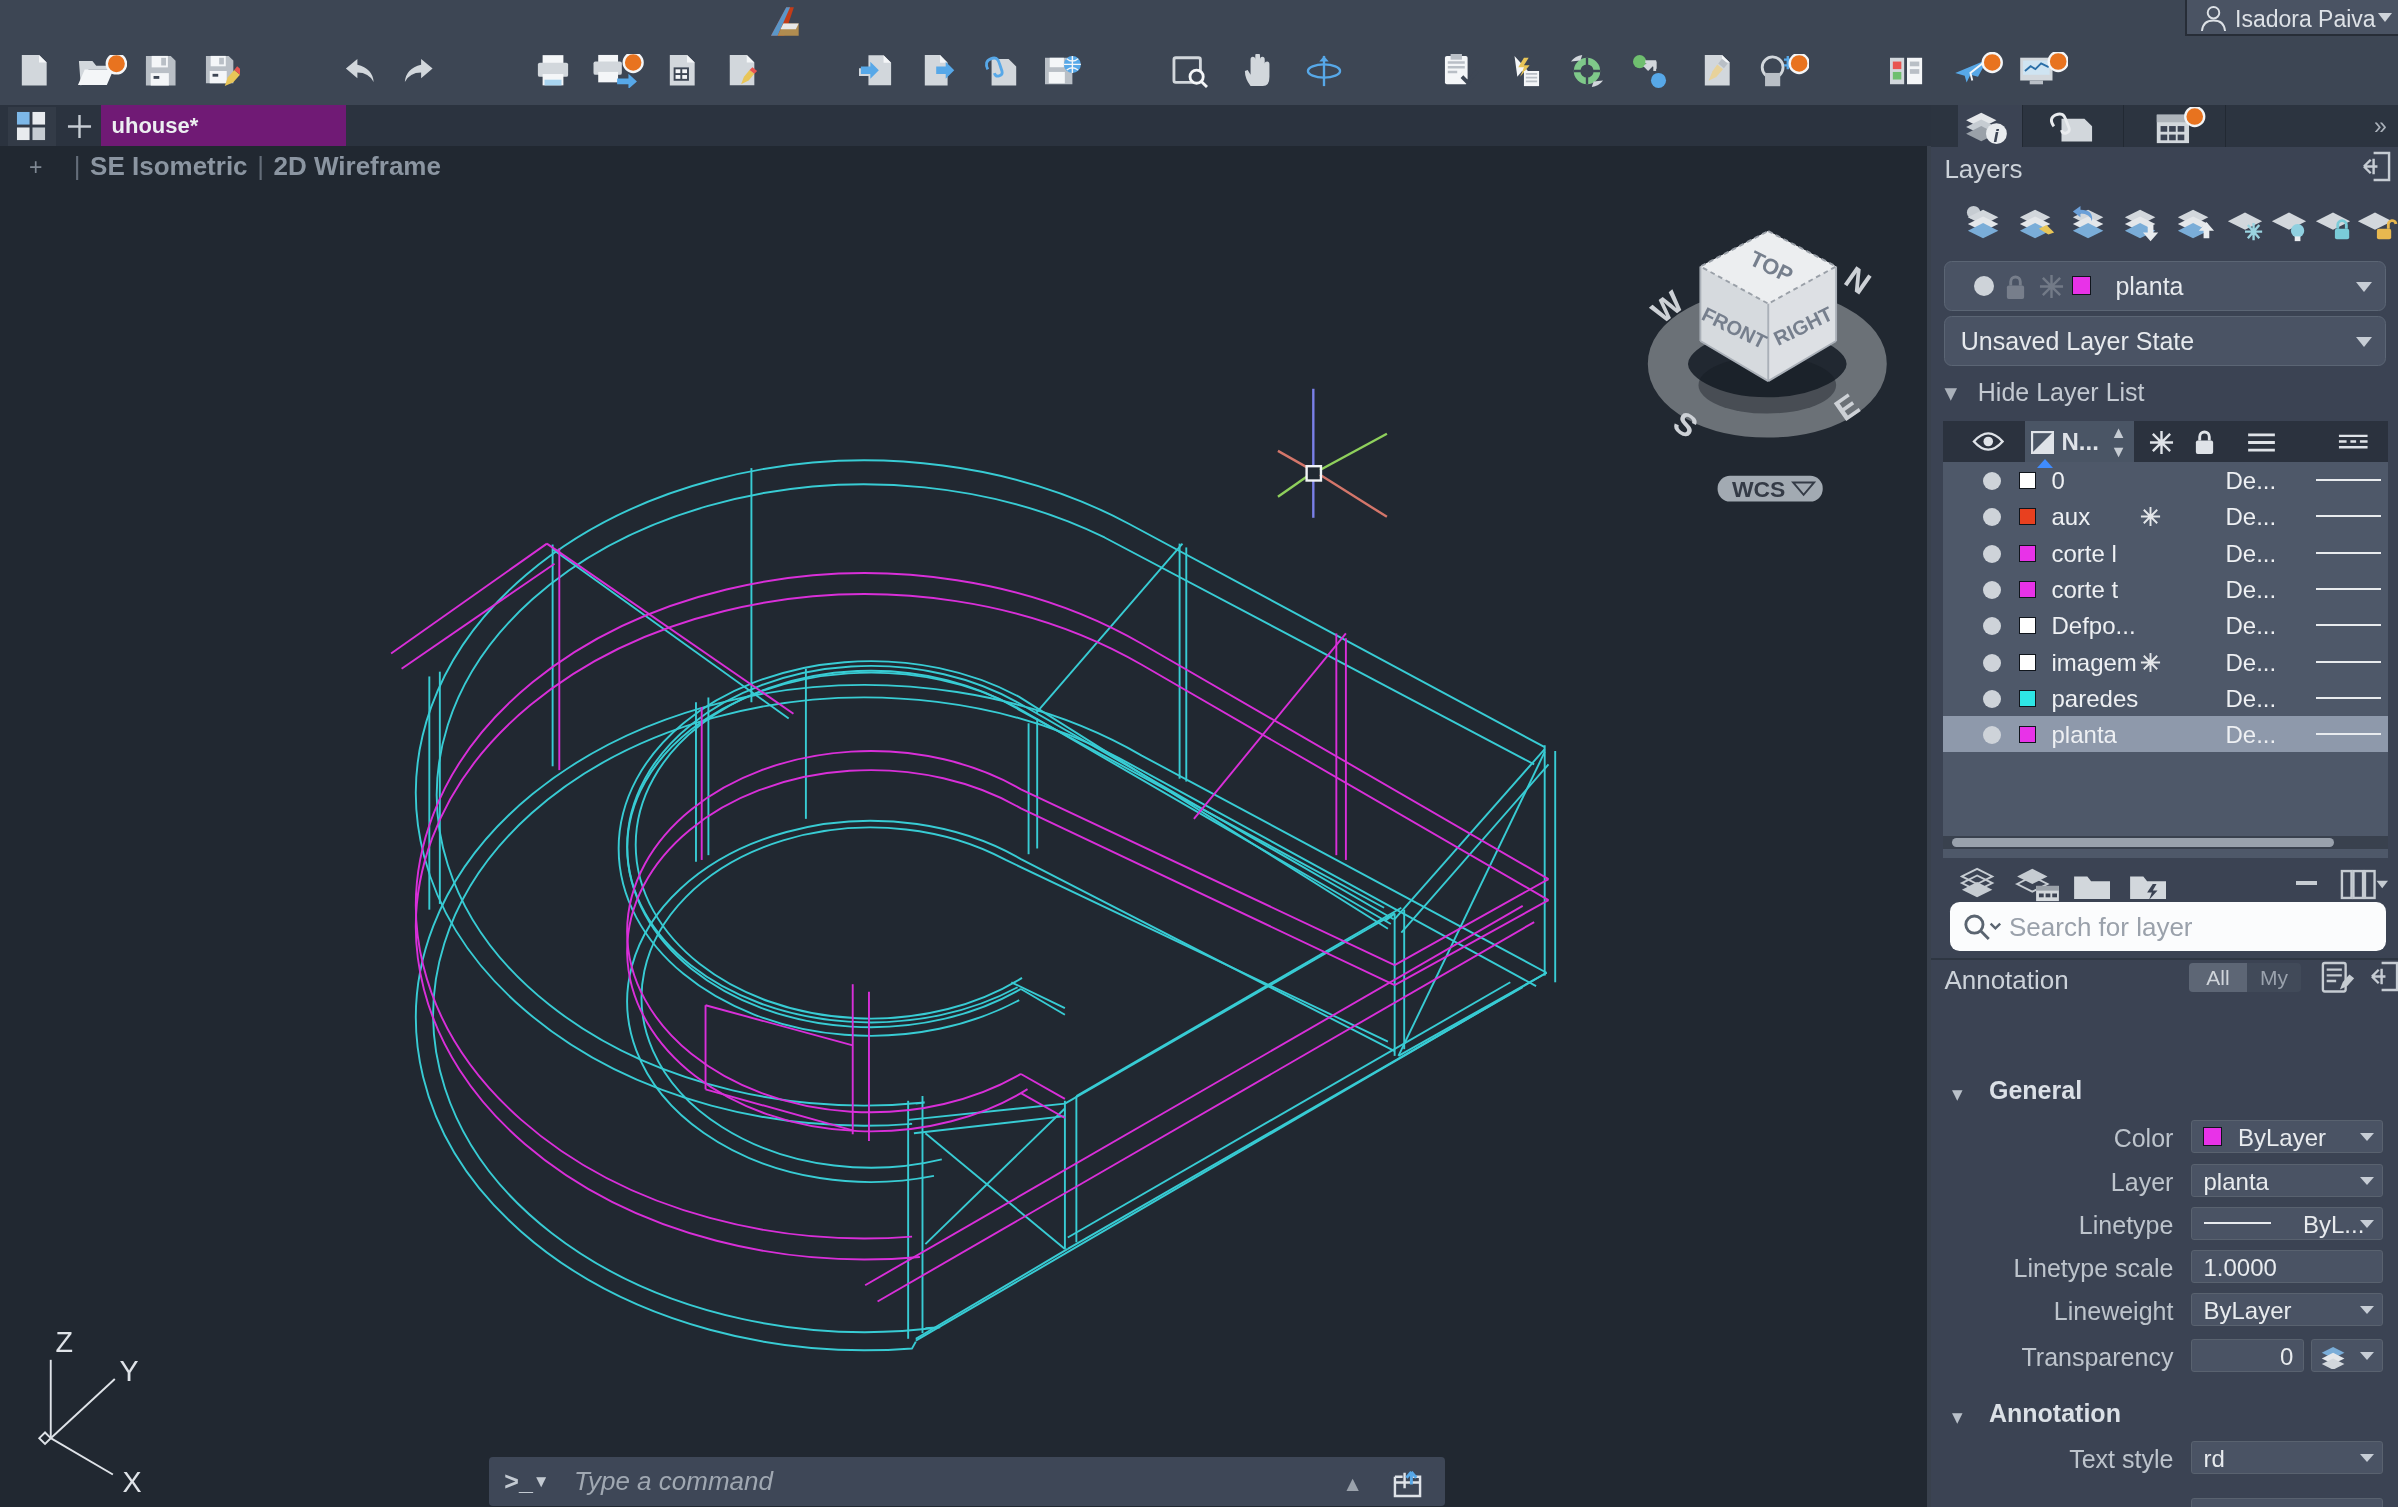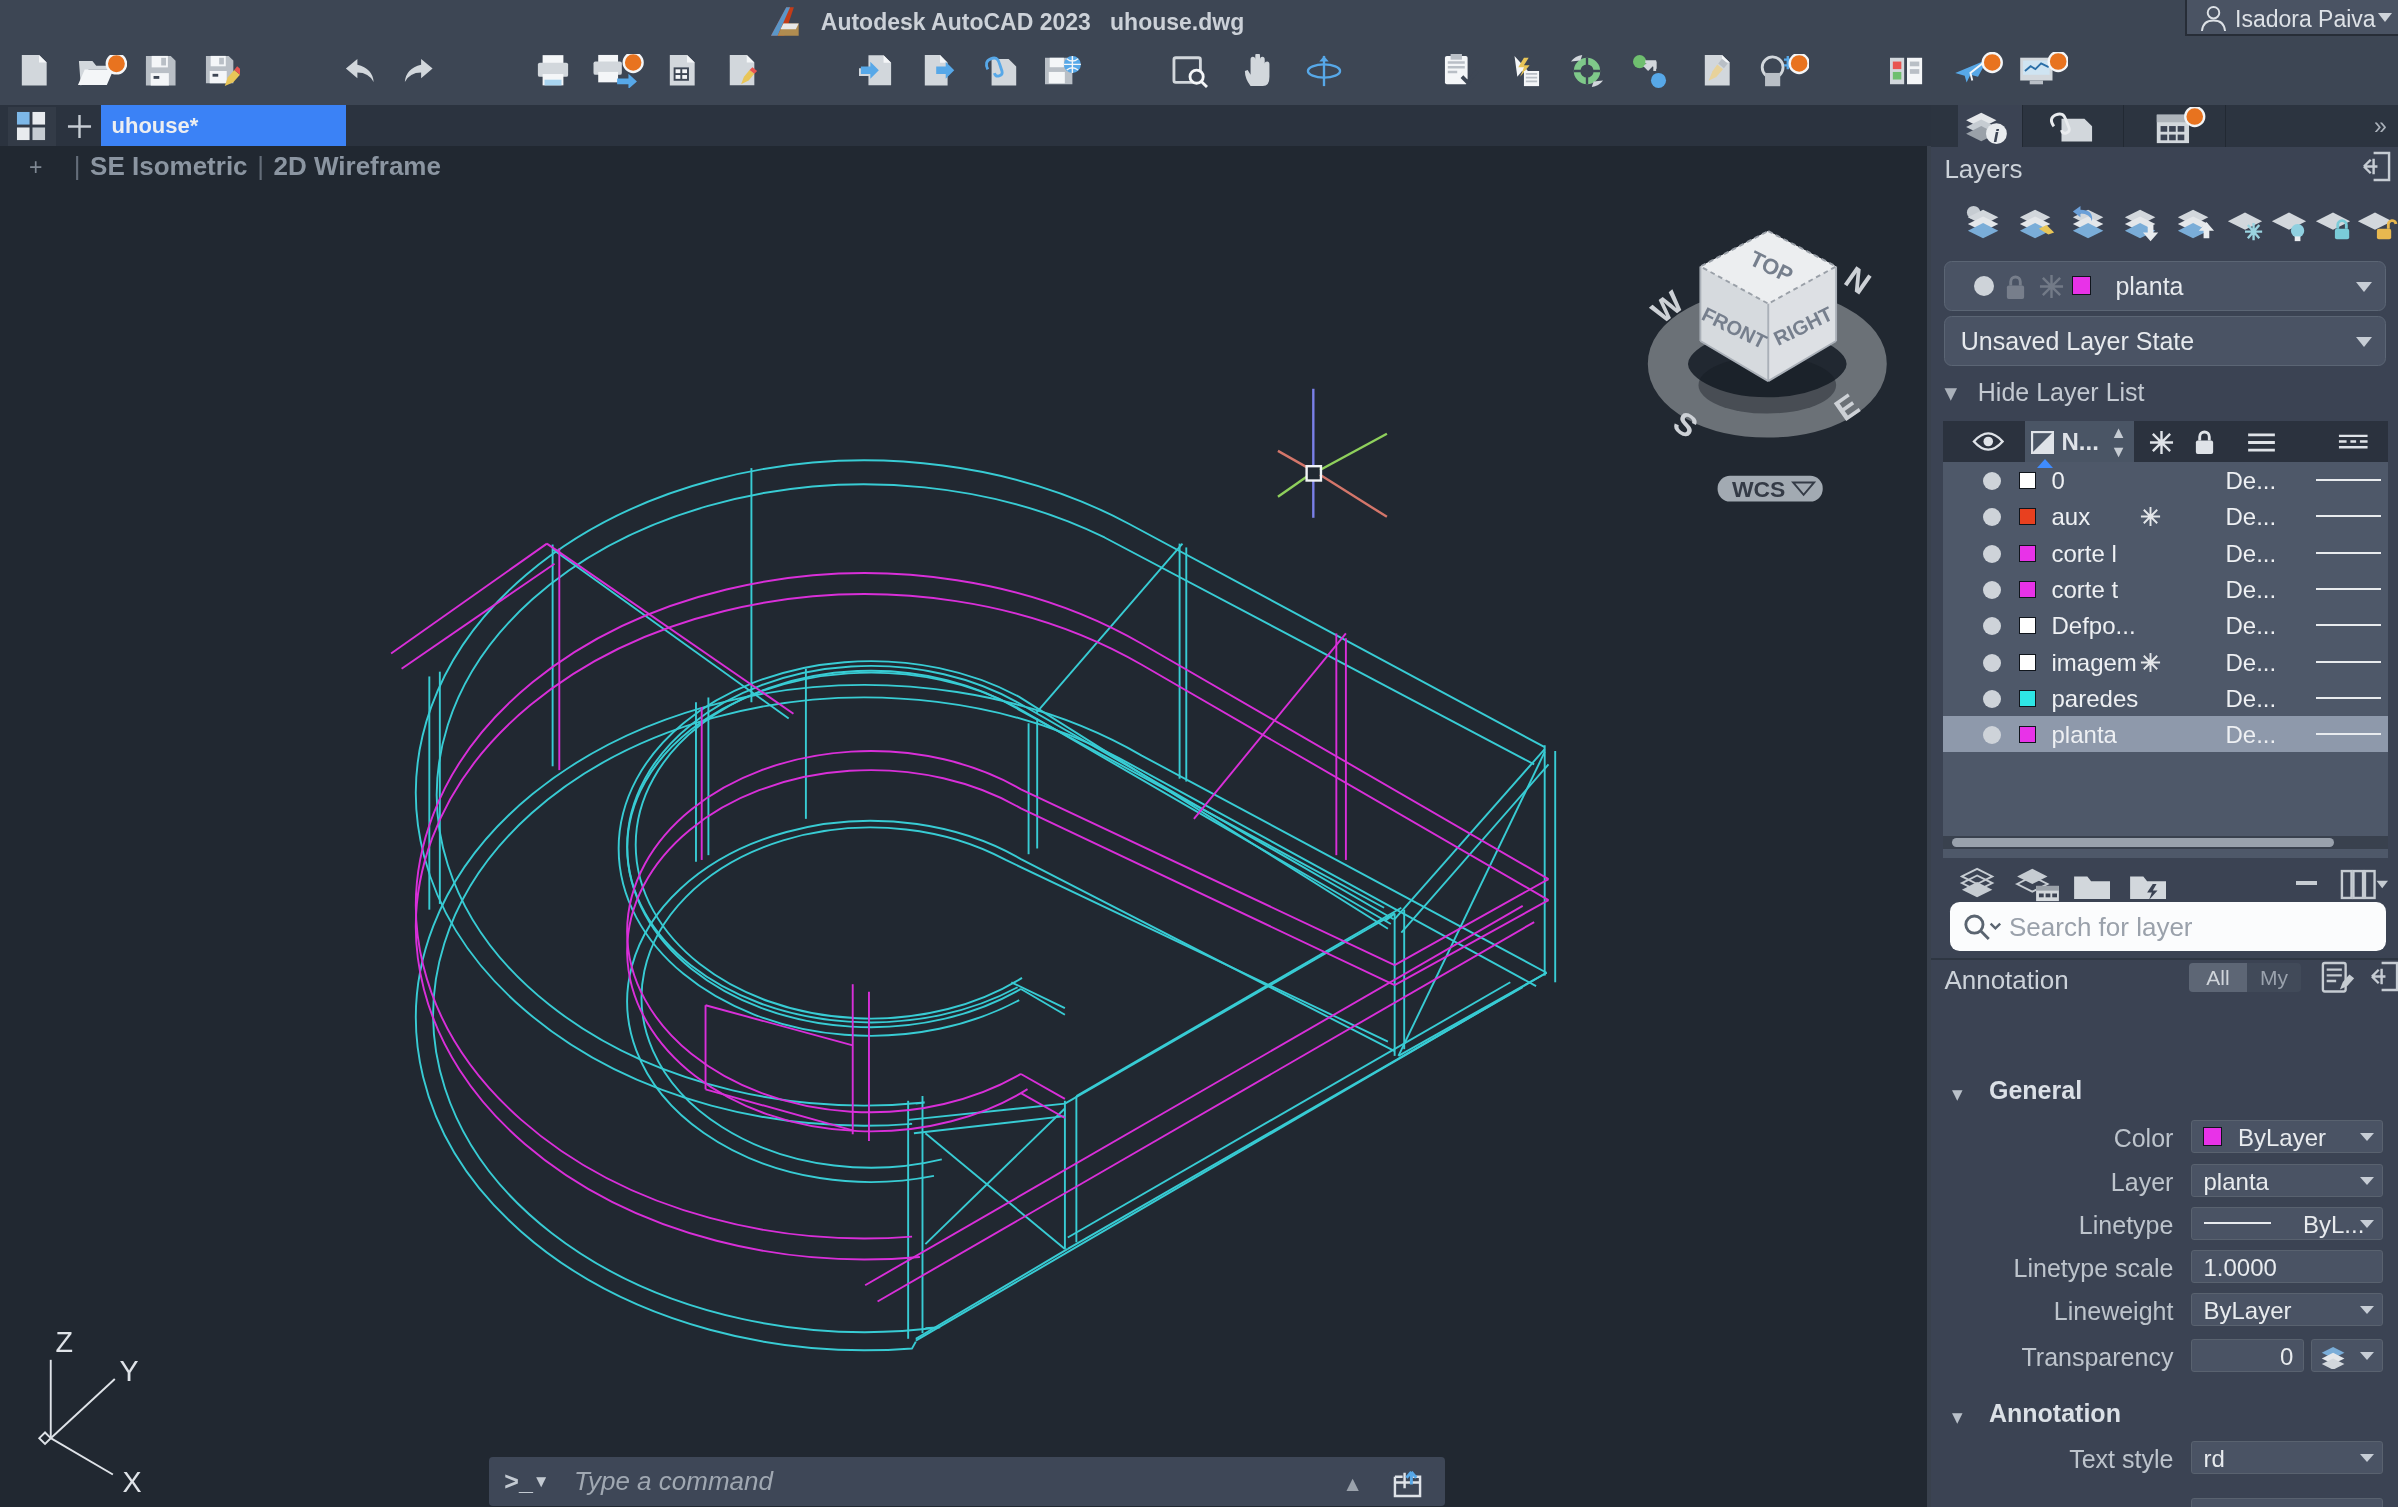--- a/index.html
+++ b/index.html
@@ -6,21 +6,21 @@
   .abs { position:absolute; }
   svg { display:block; }
   
   #titlebar { position:absolute; left:0; top:0; width:2398px; height:42px; background:#3d4654; }
   #title-text { position:absolute; left:0; top:0; width:2065px; height:42px; text-align:center;
     line-height:44px; color:#ccd1d8; font-size:23px; font-weight:bold; }
   #userbox { position:absolute; right:0; top:0; width:213px; height:36px; background:#4a5363;
     border-left:2.9px solid #272d37; border-bottom:2.9px solid #272d37; color:#dde1e6; font-size:23px;text-align:right; }
   #toolbar { position:absolute; left:0; top:42px; width:2398px; height:63px; background:#3d4654; }
   #tabbar { position:absolute; left:0; top:105px; width:1931px; height:41px; background:#2b333f; }
-  #activetab { position:absolute; left:101px; top:0; width:245px; height:41px; background:#3b82f6;
+  #activetab { position:absolute; left:101px; top:0; width:245px; height:41px; background:#701a75;
     color:#eceef1; font-size:22px; font-weight:bold; line-height:42px; padding-left:10.5px; }
   
   #canvas { position:absolute; left:0; top:146px; width:1927px; height:1361px; background:#212831; }
   #canvas-edge { position:absolute; left:1927px; top:146px; width:3.8px; height:1361px; background:#39414d; }
   #vp-controls { position:absolute; left:29px; top:4.8px; color:#8b95a1; font-size:26px; font-weight:bold; }
   #vp-controls .sep { color:#646d79; font-weight:normal; padding:0 9.6px; }
   #cmdbar { position:absolute; left:489px; top:1311px; width:956px; height:49px; background:#3e4757;
     border-radius:3.8px; }
   #cmdbar .prompt { position:absolute; left:15.3px; top:9.6px; color:#c3cad2; font-size:25px; font-weight:bold; }
   #cmdbar .hint { position:absolute; left:85px; top:8.6px; color:#a0a8b2; font-size:26px; font-style:italic; }
@@ -59,21 +59,20 @@
   .chev { position:absolute; color:#b9c0c9; font-size:21px; }
   .plabel { position:absolute; color:#bdc4cc; font-size:25px; text-align:right; width:229px; }
   .pbox { position:absolute; left:260px; width:192px; height:32.5px; background:#4a5364;
     border:1px solid #59626f; border-radius:2.9px; color:#e8ebee; font-size:24px; }
   .pbox .arr { position:absolute; right:7.6px; top:11.5px; width:0; height:0;
     border-left:7.6px solid transparent; border-right:7.6px solid transparent; border-top:8.6px solid #c7cdd5; }
   .pbox .txt { position:absolute; left:11.5px; top:2.9px; }
 </style></head>
 <body>
 <div id="titlebar">
- <div id="title-text">Autodesk AutoCAD 2023&nbsp;&nbsp;&nbsp;uhouse.dwg</div>
  <svg class="abs" style="left:770px;top:5.7px" width="32.5" height="31" viewBox="0 0 34 32">
    <path d="M1 31 L17 1 h8 L15 31 z" fill="#c43c18"></path>
       <path d="M1 31 L17 1 l4 0 L8 31 z" fill="#5a96c8"></path>
    <path d="M14 18 h16 v13 h-22 z" fill="#b08c50"></path>
       <path d="M14 18 h16 l-3 6 h-16 z" fill="#e8e8e8"></path>
  </svg>
  <div id="userbox">
    <svg class="abs" style="left:13.4px;top:4.8px" width="27" height="27" viewBox="0 0 28 28" fill="none" stroke="#dde1e6" stroke-width="2">
      <circle cx="14" cy="8" r="6"></circle>
         <path d="M2 27 q1 -11 12 -11 q11 0 12 11"></path>

